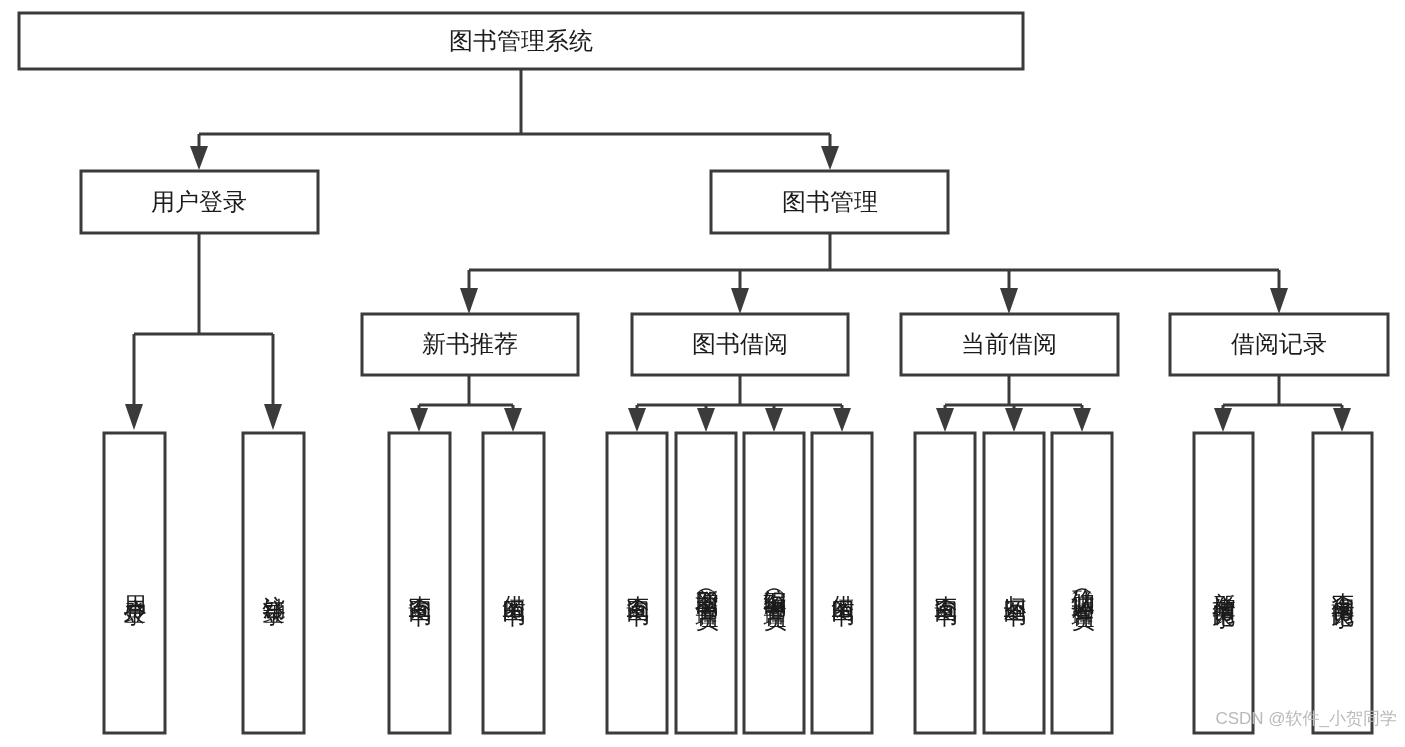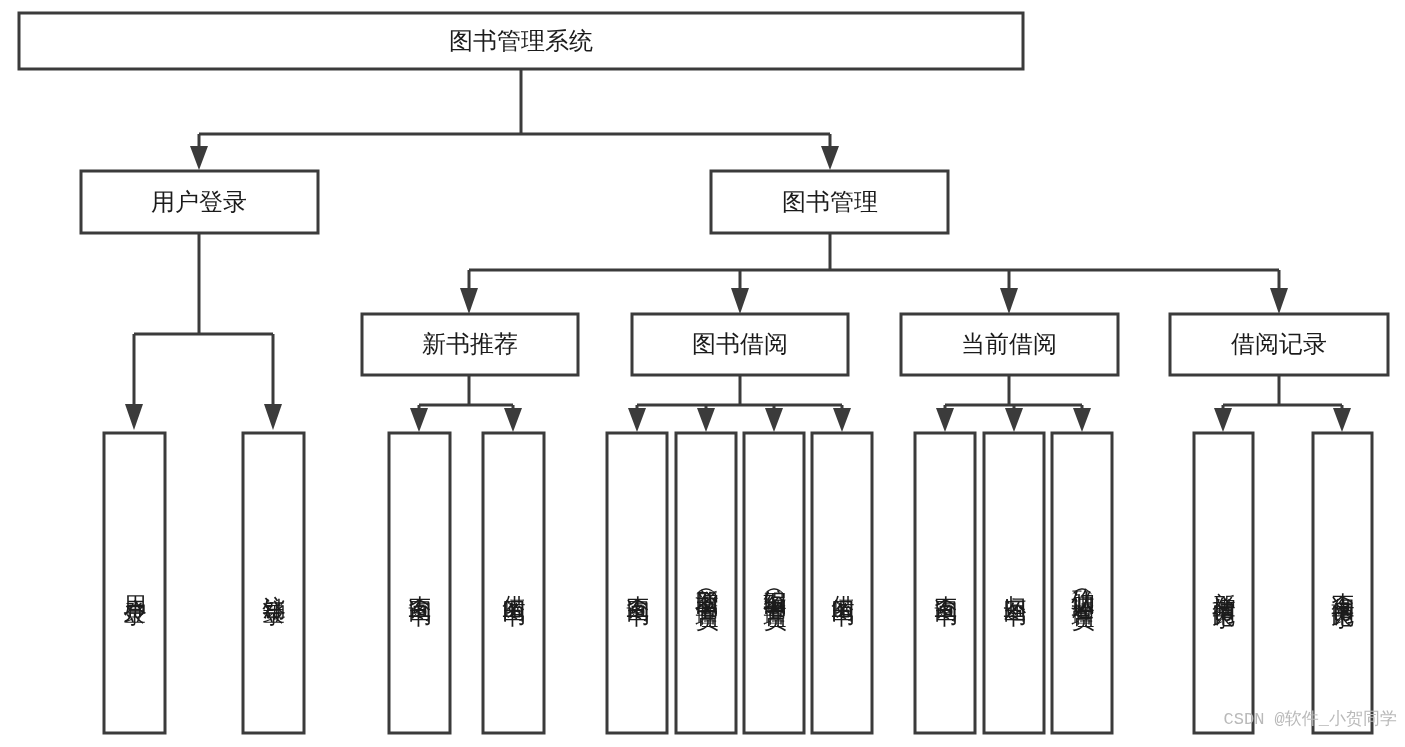--- a/index.html
+++ b/index.html
@@ -53,21 +53,21 @@
     stroke-linecap: butt;
   }
   .edge-arrow {
     fill: #3b3b3b;
     stroke: none;
   }
   .watermark {
     position: absolute;
     right: 8px;
     bottom: 5px;
-    font-family: Liberation Mono, monospace;
+    font-family: Liberation Sans, sans-serif;
     font-size: 17px;
     color: #b9b9b9;
     white-space: nowrap;
     user-select: none;
   }
 </style>
 </head>
 <body>
 
 <div id="diagram-root">

